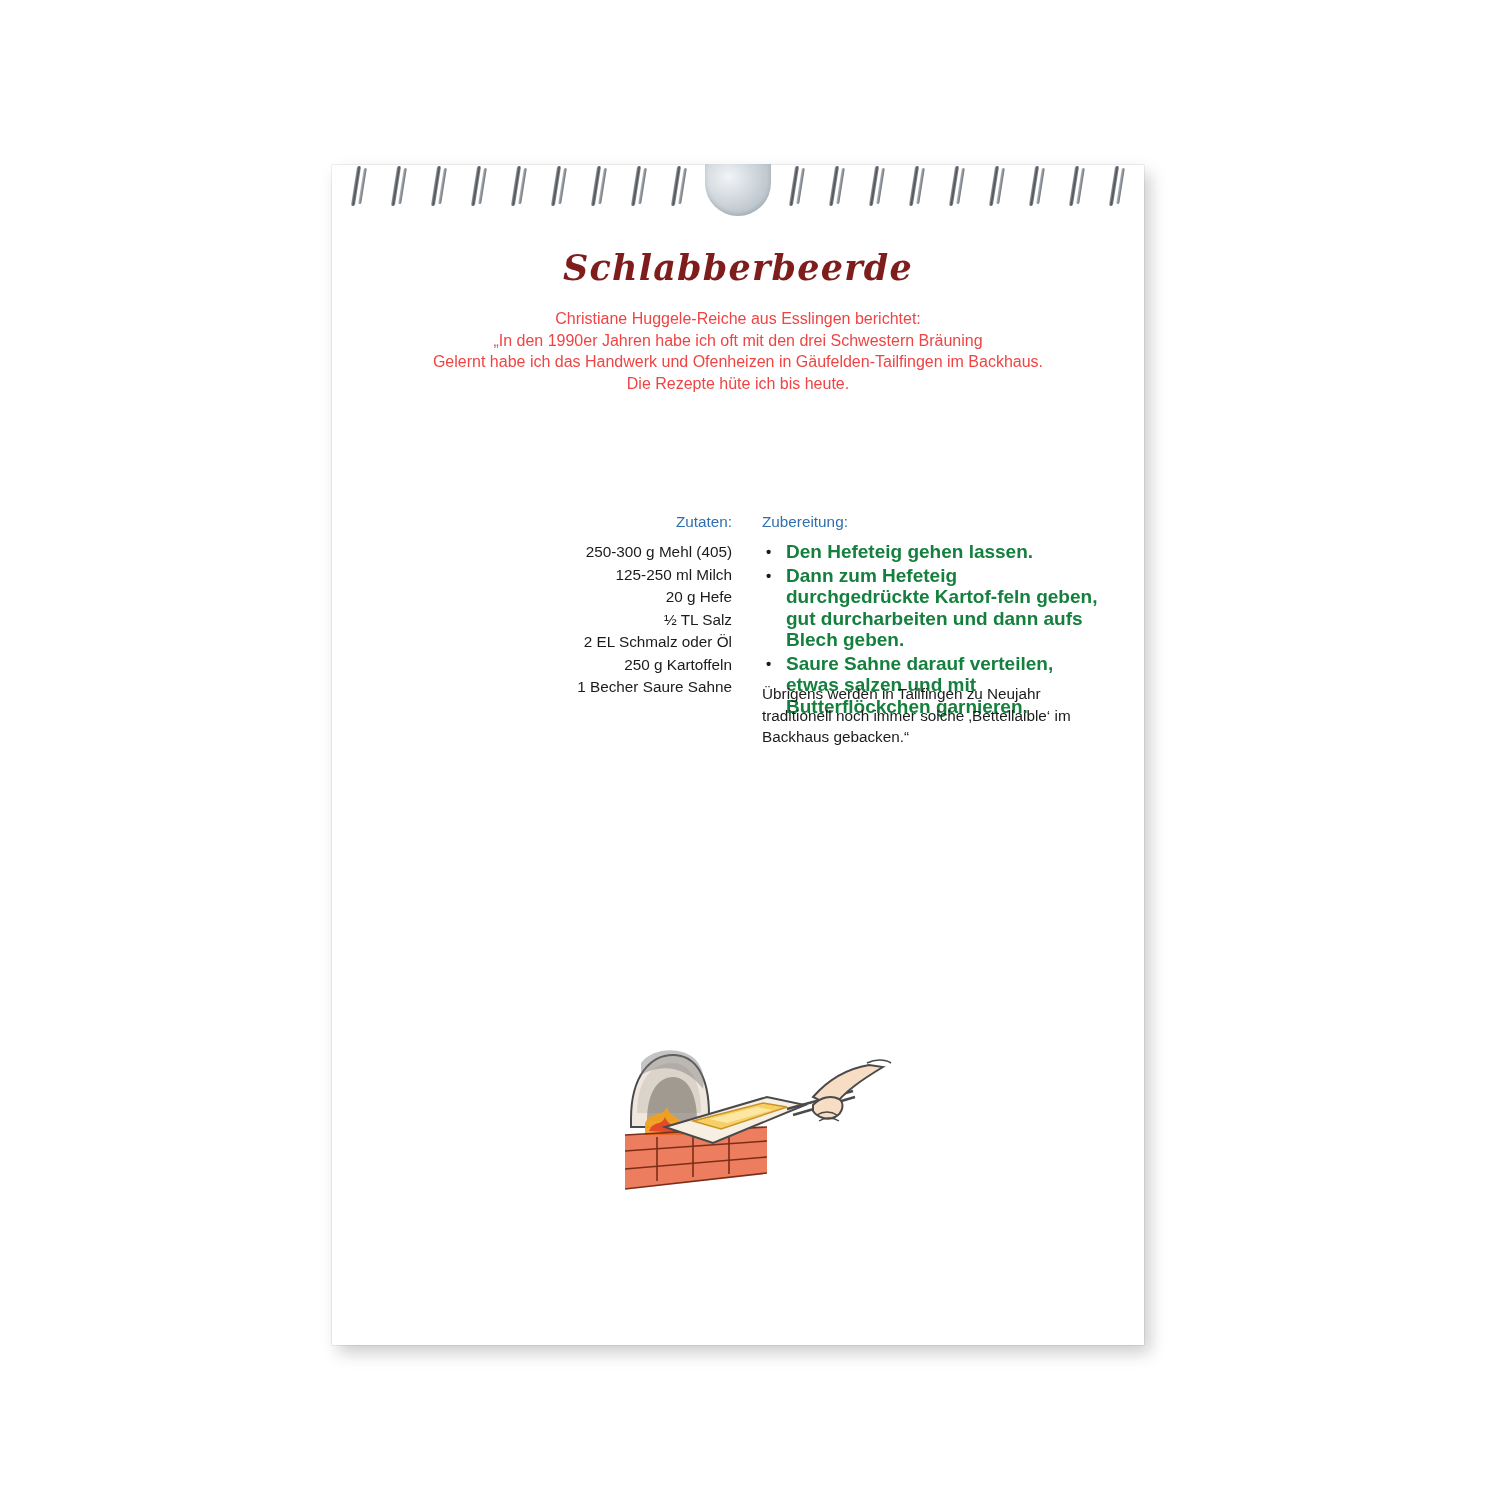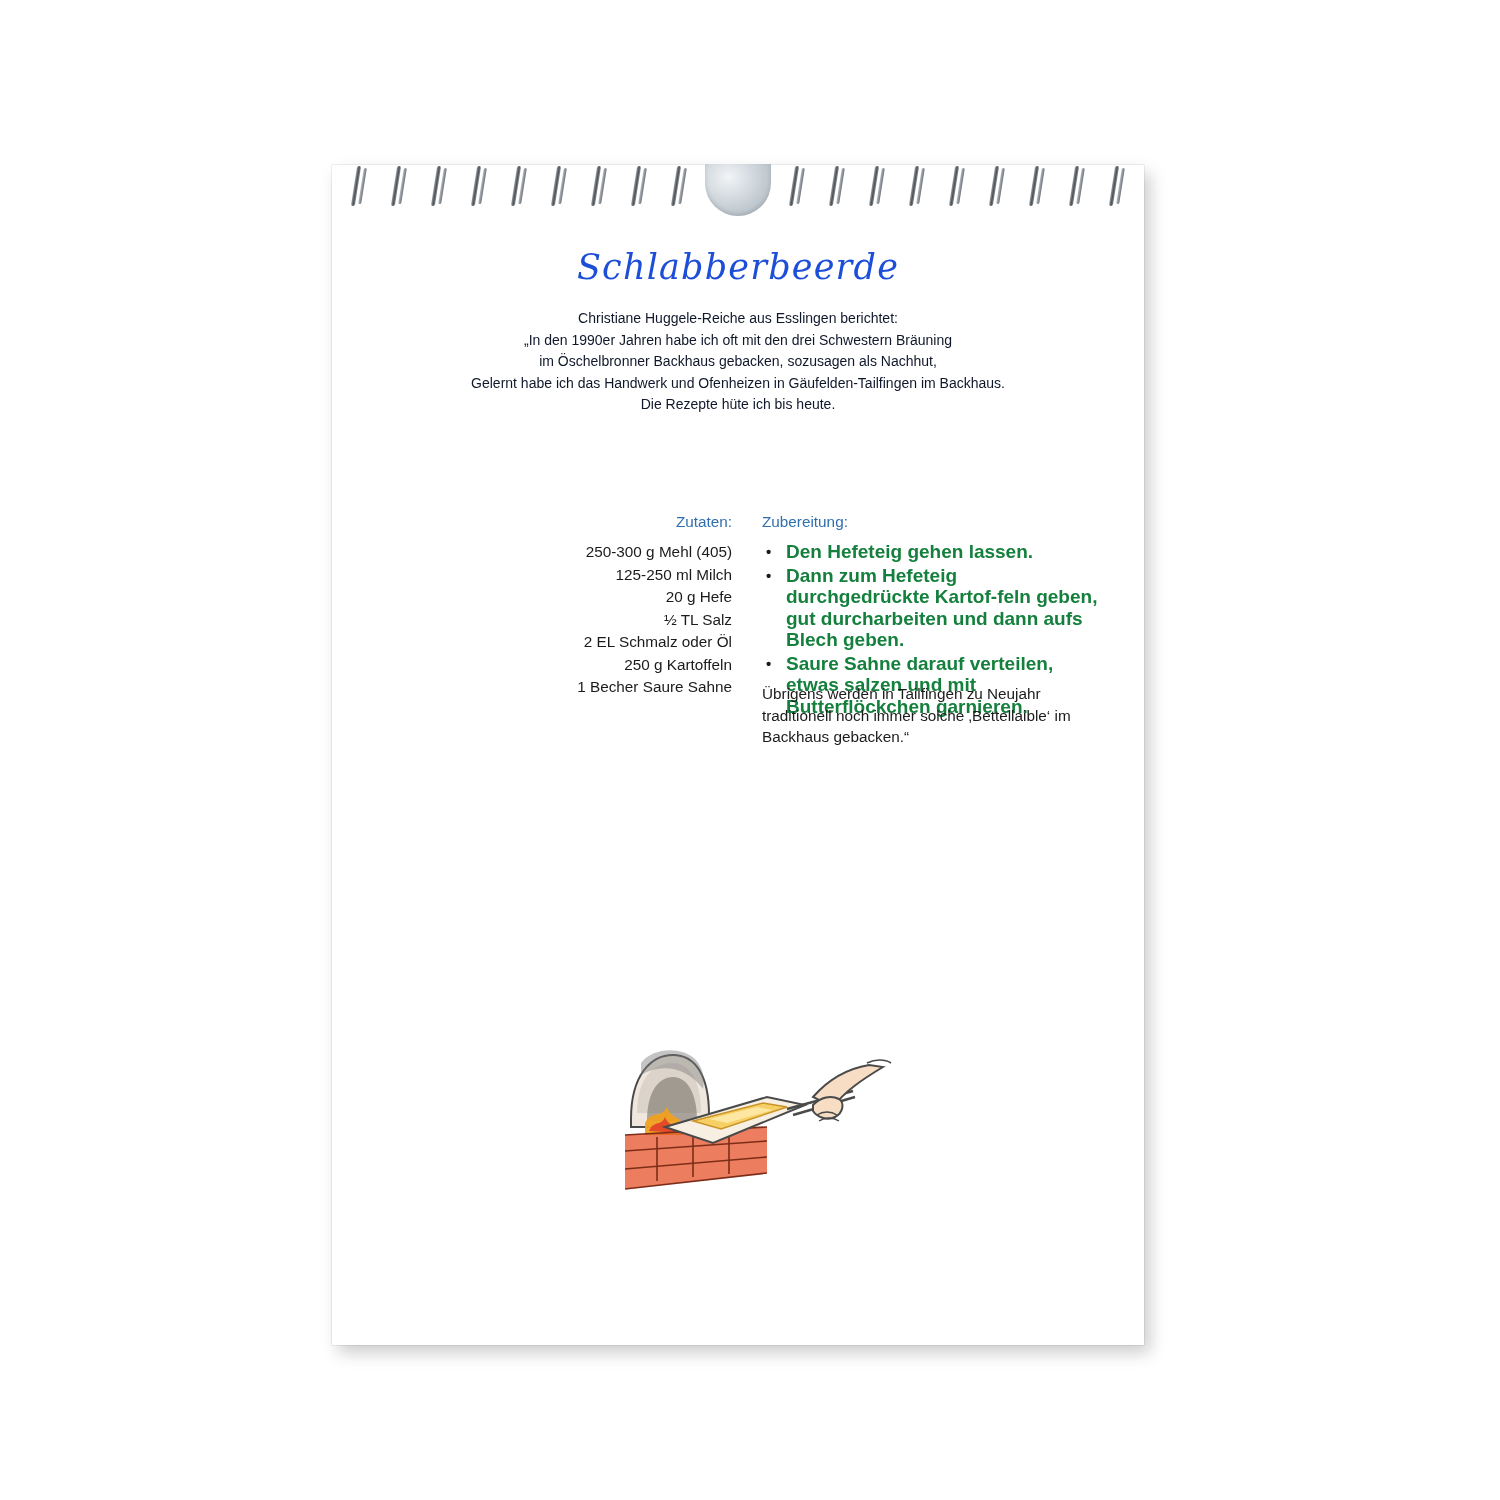--- a/index.html
+++ b/index.html
@@ -86,36 +86,36 @@
     width: 812px;
     height: 1180px;
   }
 
   .title {
     position: absolute;
     left: 0;
     top: 82px;
     width: 812px;
     text-align: center;
-    color: #1d4ed8;
+    color: #7f1d1d;
     font-family: "DejaVu Serif", serif;
     font-style: italic;
     font-size: 35px;
     letter-spacing: 1.2px;
-    font-weight: 400;
+    font-weight: 700;
   }
 
   .intro {
     position: absolute;
     left: 56px;
     top: 143px;
     width: 700px;
     text-align: center;
-    color: #0f172a;
-    font-size: 14px;
+    color: #ef4444;
+    font-size: 16px;
     line-height: 21.5px;
   }
 
   .original-line {
     position: absolute;
     left: 56px;
     top: 288px;
     width: 700px;
     text-align: center;
     color: #1b1b1b;
@@ -199,21 +199,20 @@
 <div id="stage">
 
   <div class="page">
     <div class="content">
 
       <div class="title">Schlabberbeerde</div>
 
       <div class="intro">
         <div>Christiane Huggele-Reiche aus Esslingen berichtet:</div>
         <div>„In den 1990er Jahren habe ich oft mit den drei Schwestern Bräuning</div>
-        <div>im Öschelbronner Backhaus gebacken, sozusagen als Nachhut,</div>
         <div>Gelernt habe ich das Handwerk und Ofenheizen in Gäufelden-Tailfingen im Backhaus.</div>
         <div>Die Rezepte hüte ich bis heute.</div>
       </div>
 
 
       <div class="cols">
 
         <div class="col-left">
           <div class="col-head">Zutaten:</div>
           <div class="ing-line">250-300 g Mehl (405)</div>

